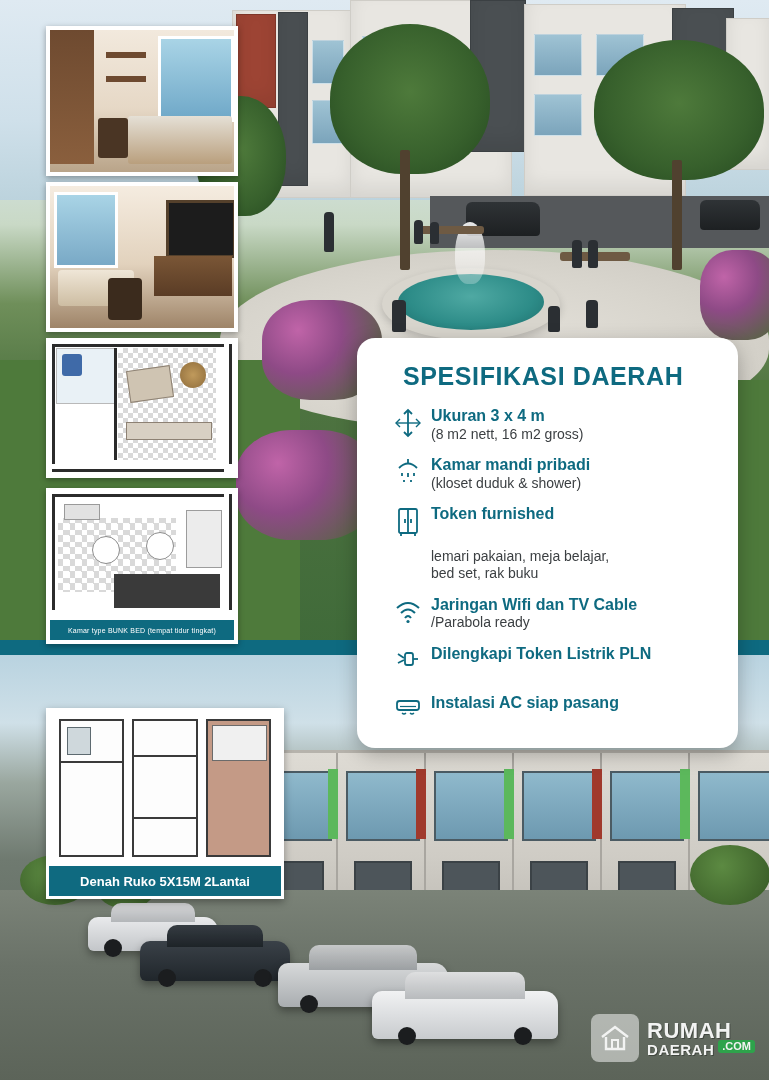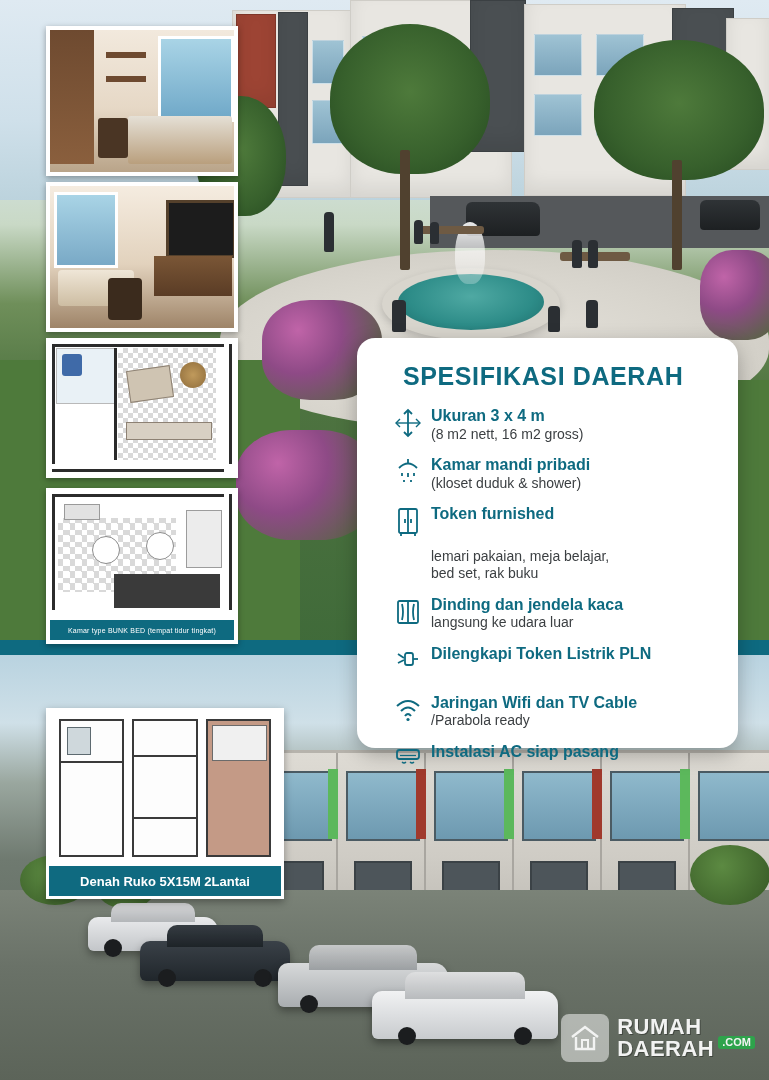--- a/index.html
+++ b/index.html
@@ -271,21 +271,21 @@
     background: rgba(255,255,255,.55);
     display: flex; align-items: center; justify-content: center;
   }
   .wm-text { line-height: 1; }
   .wm-line1 {
     font-size: 22px; font-weight: bold; color: #ffffff;
     text-shadow: 1px 1px 0 rgba(0,0,0,.35);
     letter-spacing: .5px;
   }
   .wm-line2 {
-    font-size: 22px; font-weight: bold; color: #ffffff;
+    font-size: 15px; font-weight: bold; color: #ffffff;
     text-shadow: 1px 1px 0 rgba(0,0,0,.35);
     letter-spacing: .5px;
   }
   .wm-com {
     display: inline-block; background: #2aa84a; color: #fff;
     font-size: 11px; font-weight: bold; padding: 1px 4px; border-radius: 3px;
     margin-left: 4px; transform: translateY(-2px);
   }
 </style>
 </head>
@@ -517,65 +517,51 @@
             <path d="M8 28 L8 31 M22 28 L22 31"></path>
           </svg>
         </div>
         <div class="spec-text">
           <div class="spec-main">Token furnished</div>
           <div class="spec-sub" style="white-space:pre-line;margin-top:24px;">lemari pakaian, meja belajar,
 bed set, rak buku</div>
         </div>
       </div>
 
-      <div class="spec-row">
-        <div class="spec-icon">
-          <svg width="30" height="32" viewBox="0 0 30 32" fill="none" stroke="#0e6a80" stroke-width="1.8">
-            <rect x="5" y="5" width="20" height="22" rx="1.5"></rect>
-            <path d="M15 5 L15 27"></path>
-            <path d="M9 8 Q11 16 9 24"></path>
-            <path d="M21 8 Q19 16 21 24"></path>
-          </svg>
-        </div>
-        <div class="spec-text">
-          <div class="spec-main">Dinding dan jendela kaca</div>
-          <div class="spec-sub">langsung ke udara luar</div>
-        </div>
-      </div>
-
-      <div class="spec-row">
-        <div class="spec-icon">
-          <svg width="30" height="28" viewBox="0 0 30 28" fill="none" stroke="#0e6a80" stroke-width="1.8">
-            <path d="M5 9 L11 13 M5 18 L11 15"></path>
-            <rect x="12" y="8" width="8" height="12" rx="2"></rect>
-            <path d="M20 14 L25 14"></path>
-          </svg>
-        </div>
-        <div class="spec-text">
-          <div class="spec-main">Dilengkapi Token Listrik PLN</div>
-        </div>
-      </div>
 
       <div class="spec-row">
         <div class="spec-icon">
           <svg width="30" height="30" viewBox="0 0 30 30" fill="none" stroke="#0e6a80" stroke-width="2">
             <path d="M4 12 Q15 2 26 12"></path>
             <path d="M8 17 Q15 10 22 17"></path>
             <path d="M12 22 Q15 18 18 22"></path>
             <circle cx="15" cy="25.5" r="1.6" fill="#0e6a80" stroke="none"></circle>
           </svg>
         </div>
         <div class="spec-text">
           <div class="spec-main">Jaringan Wifi dan TV Cable</div>
           <div class="spec-sub">/Parabola ready</div>
         </div>
       </div>
 
       <div class="spec-row">
         <div class="spec-icon">
+          <svg width="30" height="28" viewBox="0 0 30 28" fill="none" stroke="#0e6a80" stroke-width="1.8">
+            <path d="M5 9 L11 13 M5 18 L11 15"></path>
+            <rect x="12" y="8" width="8" height="12" rx="2"></rect>
+            <path d="M20 14 L25 14"></path>
+          </svg>
+        </div>
+        <div class="spec-text">
+          <div class="spec-main">Dilengkapi Token Listrik PLN</div>
+        </div>
+      </div>
+
+      <div class="spec-row">
+        <div class="spec-icon">
           <svg width="30" height="26" viewBox="0 0 30 26" fill="none" stroke="#0e6a80" stroke-width="1.8">
             <rect x="4" y="7" width="22" height="9" rx="2.5"></rect>
             <path d="M7 12.5 L23 12.5" stroke-width="1.2"></path>
             <path d="M9 19 Q11 21 13 19 M17 19 Q19 21 21 19" stroke-width="1.4"></path>
           </svg>
         </div>
         <div class="spec-text">
           <div class="spec-main">Instalasi AC siap pasang</div>
         </div>
       </div>

